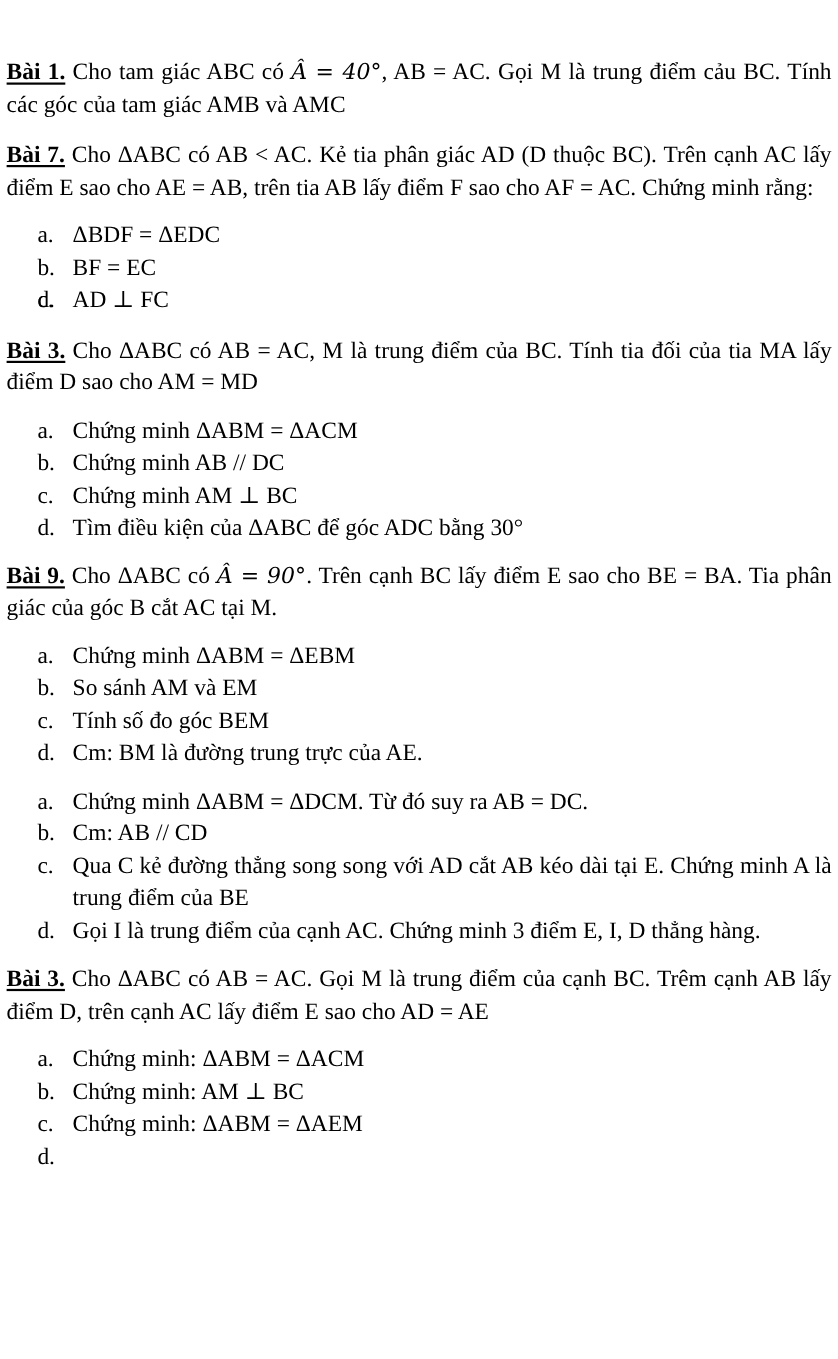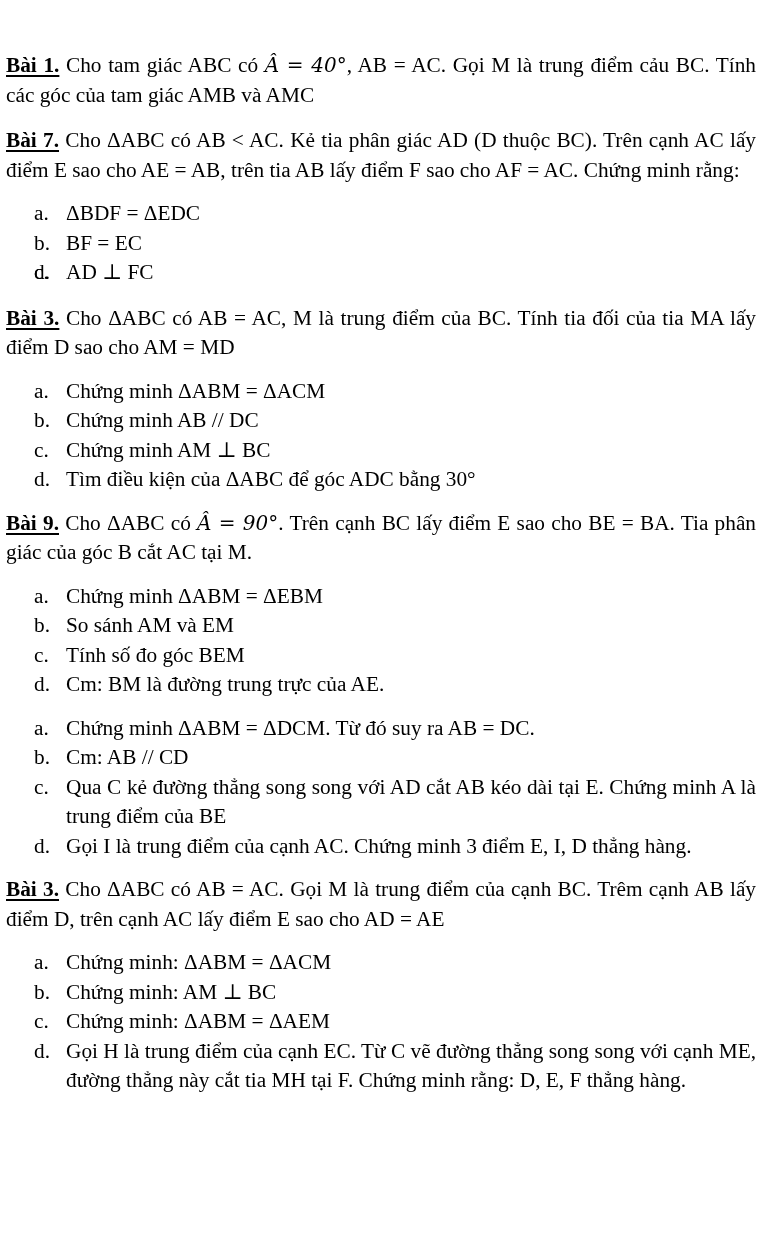--- a/index.html
+++ b/index.html
@@ -69,17 +69,17 @@
       <li><span class="mk">d.</span><span>Gọi I là trung điểm của cạnh AC. Chứng minh 3 điểm E, I, D thẳng hàng.</span></li>
     </ul>
   </div>
 
   <div class="problem" id="p6">
     <div class="stmt"><span class="title">Bài 3.</span><span> Cho ΔABC có AB = AC. Gọi M là trung điểm của cạnh BC. Trêm cạnh AB lấy điểm D, trên cạnh AC lấy điểm E sao cho AD = AE</span></div>
     <ul class="list">
       <li><span class="mk">a.</span><span>Chứng minh: ΔABM = ΔACM</span></li>
       <li><span class="mk">b.</span><span>Chứng minh: AM ⊥ BC</span></li>
       <li><span class="mk">c.</span><span>Chứng minh: ΔABM = ΔAEM</span></li>
-      <li><span class="mk">d.</span><span>Gọi H là trung điểm của cạnh EC. Từ C vẽ đường thẳng song song với cạnh ME, đường thẳng này cắt tia MH tại F. Chứng minh rằng: D, E, F thẳng hàng.</span></li>
+      <li><span class="mk">d.</span></li>
     </ul>
   </div>
 
 </div>
 
 </body></html>

